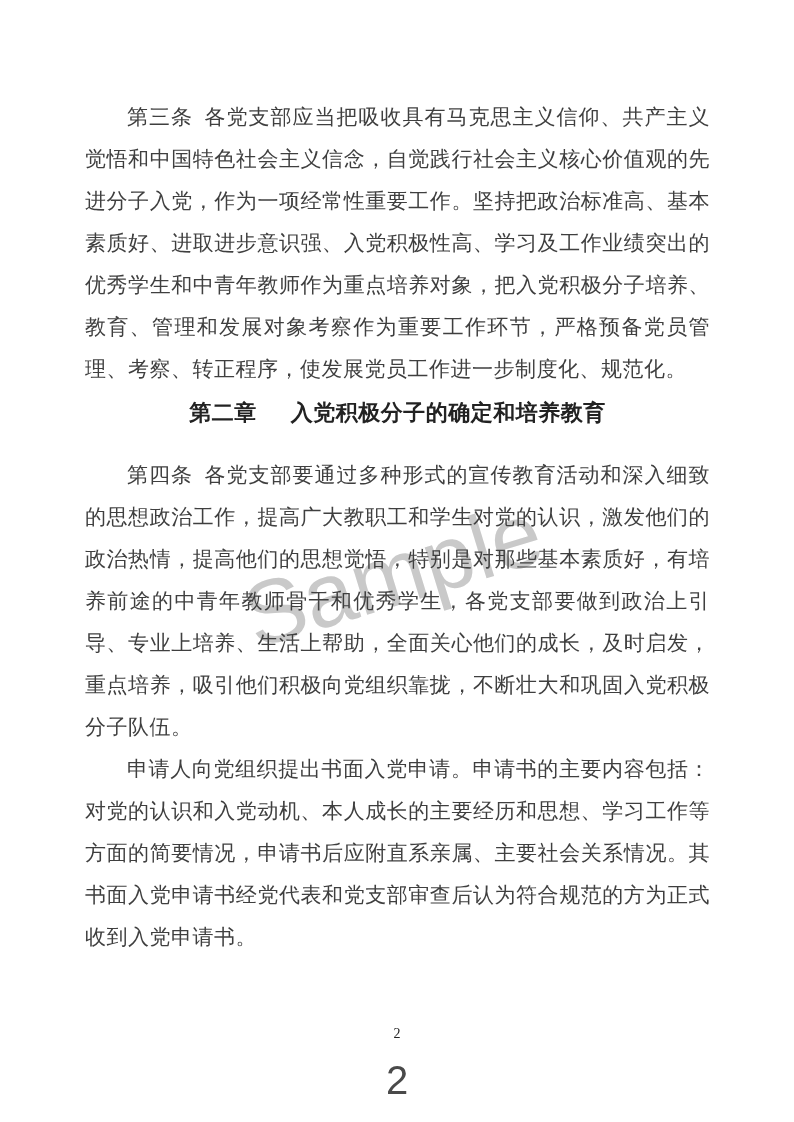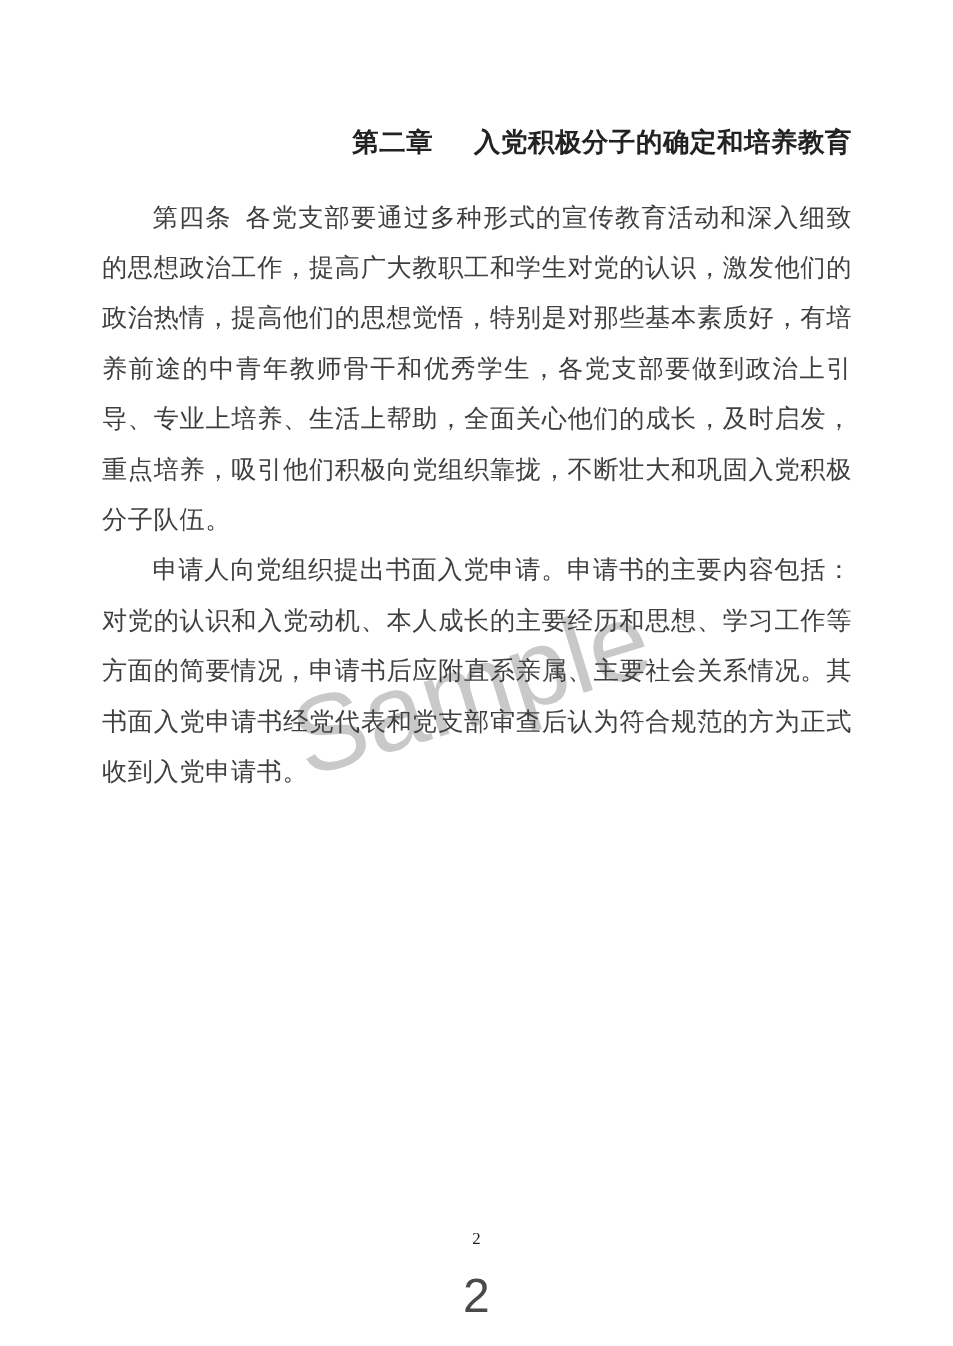--- a/index.html
+++ b/index.html
@@ -46,21 +46,21 @@
       text-indent: 2em;
       letter-spacing: 0.5px;
     }
     .chapter-heading {
       margin: 8px 0 26px 0;
       font-family: "Liberation Sans", "DejaVu Sans", sans-serif;
       font-size: 22px;
       line-height: 30px;
       font-weight: 700;
       color: #222222;
-      text-align: right;
+      text-align: center;
       text-indent: 0;
       letter-spacing: 0.5px;
     }
     .footer-page-number {
       position: absolute;
       top: 1026px;
       left: 0;
       width: 100%;
       text-align: center;
       font-family: "Liberation Serif", "DejaVu Serif", serif;
@@ -84,20 +84,21 @@
   </style>
 </head>
 <body>
 
 <div class="page">
 
   <div class="watermark">Sample</div>
 
   <div class="content">
 
+    <p class="para">第三条 各党支部应当把吸收具有马克思主义信仰、共产主义觉悟和中国特色社会主义信念，自觉践行社会主义核心价值观的先进分子入党，作为一项经常性重要工作。坚持把政治标准高、基本素质好、进取进步意识强、入党积极性高、学习及工作业绩突出的优秀学生和中青年教师作为重点培养对象，把入党积极分子培养、教育、管理和发展对象考察作为重要工作环节，严格预备党员管理、考察、转正程序，使发展党员工作进一步制度化、规范化。</p>
 
     <h2 class="chapter-heading">第二章　 入党积极分子的确定和培养教育</h2>
 
     <p class="para">第四条 各党支部要通过多种形式的宣传教育活动和深入细致的思想政治工作，提高广大教职工和学生对党的认识，激发他们的政治热情，提高他们的思想觉悟，特别是对那些基本素质好，有培养前途的中青年教师骨干和优秀学生，各党支部要做到政治上引导、专业上培养、生活上帮助，全面关心他们的成长，及时启发，重点培养，吸引他们积极向党组织靠拢，不断壮大和巩固入党积极分子队伍。</p>
 
 
     <p class="para">申请人向党组织提出书面入党申请。申请书的主要内容包括：对党的认识和入党动机、本人成长的主要经历和思想、学习工作等方面的简要情况，申请书后应附直系亲属、主要社会关系情况。其书面入党申请书经党代表和党支部审查后认为符合规范的方为正式收到入党申请书。</p>
 
   </div>
 

